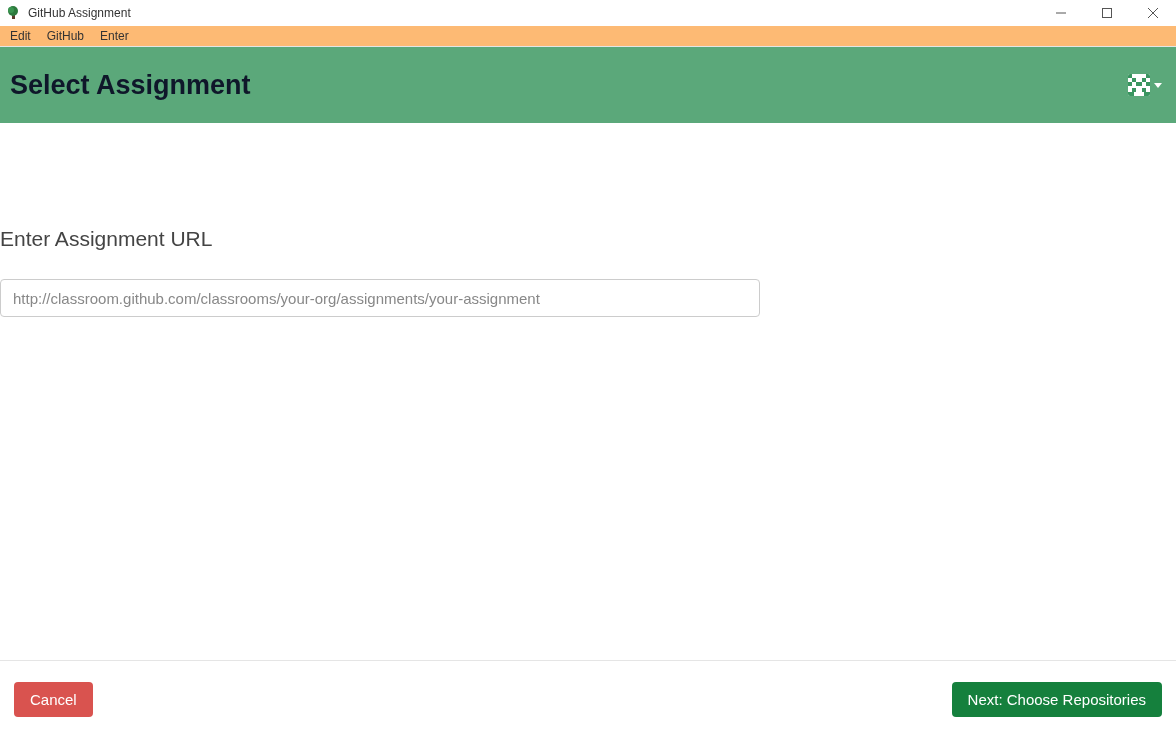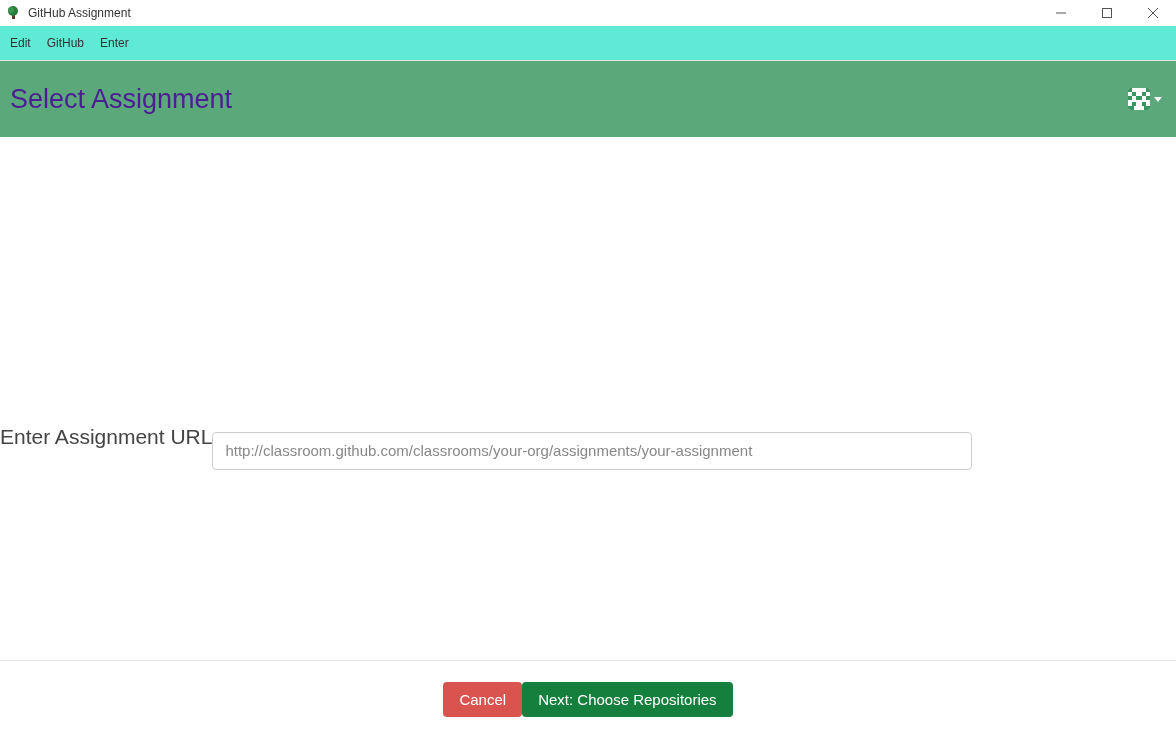--- a/index.html
+++ b/index.html
@@ -47,45 +47,45 @@
     .window-control {
       width: 46px;
       height: 100%;
       display: flex;
       align-items: center;
       justify-content: center;
       cursor: pointer;
       color: #555;
     }
     .menubar {
-      height: 35px;
-      background: #5eead4;
+      height: 21px;
+      background: #fdba74;
       display: flex;
       align-items: center;
       padding: 0 2px;
       border-bottom: 1px solid #e5e5e5;
     }
     .menu-item {
       padding: 2px 8px;
       font-size: 12px;
       color: #333;
       cursor: pointer;
     }
     .header-banner {
       height: 76px;
       background: #5ba87a;
       display: flex;
       align-items: center;
       justify-content: space-between;
       padding: 0 14px 0 10px;
     }
     .banner-title {
-      color: #4c1d95;
+      color: #0f172a;
       font-size: 27px;
-      font-weight: 400;
+      font-weight: 700;
     }
     .avatar-menu {
       display: flex;
       align-items: center;
       gap: 4px;
       cursor: pointer;
     }
     .avatar {
       width: 22px;
       height: 22px;
@@ -105,22 +105,21 @@
     .caret-down {
       width: 0;
       height: 0;
       border-left: 4px solid transparent;
       border-right: 4px solid transparent;
       border-top: 5px solid #ffffff;
     }
     .content {
       flex: 1;
       display: flex;
-      flex-direction: row;
-      align-items: center;
+      flex-direction: column;
       padding-top: 104px;
       background: #ffffff;
     }
     .content-heading {
       font-size: 21px;
       font-weight: 400;
       color: #444;
       margin-bottom: 28px;
     }
     .url-input {
@@ -135,21 +134,21 @@
       font-family: inherit;
     }
     .url-input::placeholder {
       color: #888;
     }
     .footer {
       height: 78px;
       border-top: 1px solid #e5e5e5;
       display: flex;
       align-items: center;
-      justify-content: center;
+      justify-content: space-between;
       padding: 7px 14px;
     }
     .btn {
       border: none;
       border-radius: 4px;
       padding: 9px 16px;
       font-size: 15px;
       cursor: pointer;
       font-family: inherit;
       color: #ffffff;

